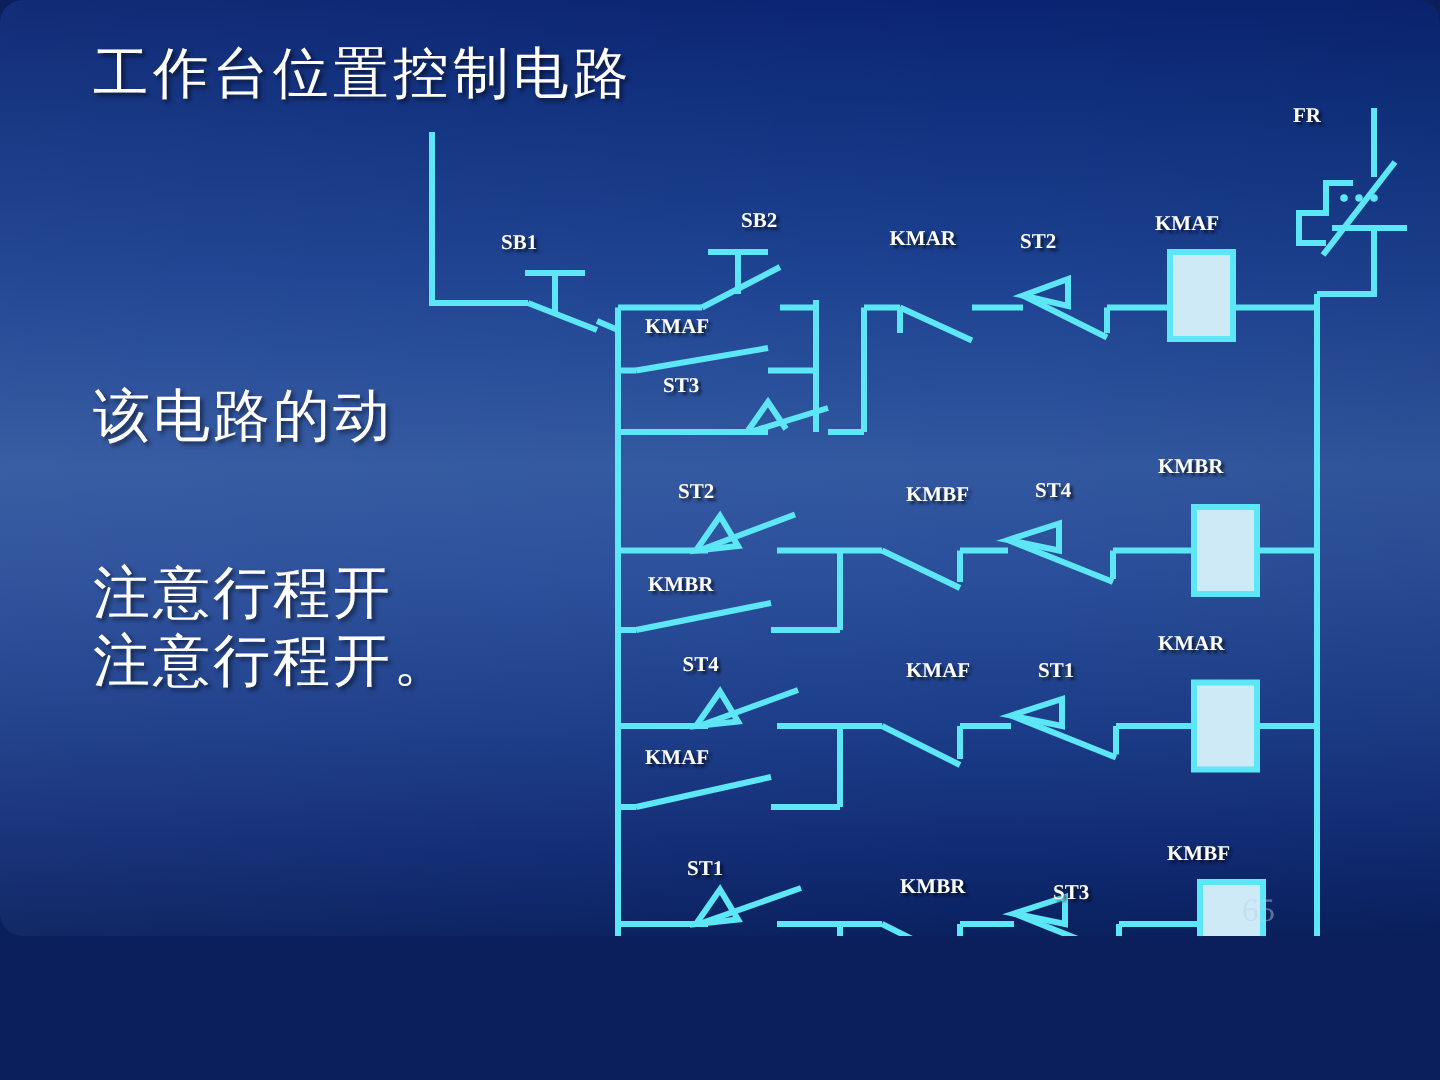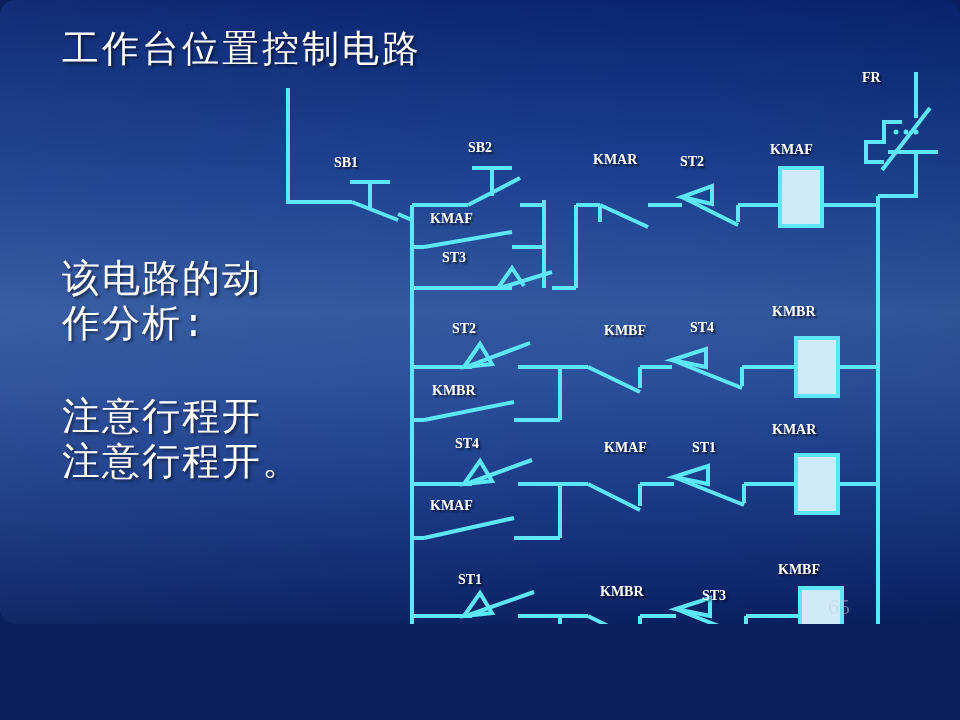--- a/index.html
+++ b/index.html
@@ -54,21 +54,21 @@
     position: absolute;
     font-family: Liberation Mono, monospace;
     font-size: 38px;
     line-height: 45px;
     color: #ffffff;
     letter-spacing: 2px;
     text-shadow: 2px 2px 3px rgba(0,0,0,0.5);
     width: 250px;
   }
   #text-block-1 { left: 62px; top: 258px; }
-  #text-block-2 { left: 62px; top: 376px; margin-top: 20px; }
+  #text-block-2 { left: 62px; top: 376px; }
 
   svg#circuit {
     position: absolute;
     left: 0;
     top: 0;
     width: 960px;
     height: 720px;
   }
   svg#circuit .wire {
     stroke: #5de6f5;
@@ -113,21 +113,20 @@
 </style>
 </head>
 <body>
 
 <div id="slide">
 
   <div class="title-zh">工作台位置控制电路</div>
 
   <div class="body-zh" id="text-block-1">
     <div>该电路的动</div>
-    <div>作分析:</div>
   </div>
   <div class="body-zh" id="text-block-2">
     <div>注意行程开</div>
     <div>注意行程开。</div>
   </div>
 
   <svg id="circuit" viewBox="0 0 960 720">
 
     <path class="wire" d="M288,88 L288,202 L352,202"></path>
 
@@ -249,21 +248,21 @@
     <path class="wire" d="M746,616 L746,635"></path>
     <path class="wire" d="M746,616 L766,616"></path>
     <path class="wire" d="M766,616 L800,616"></path>
 
     <rect class="coil-box" x="800" y="588" width="42" height="58"></rect>
     <path class="wire" d="M842,628 L878,628"></path>
 
   </svg>
 
   <div class="lbl" style="left:334px;  top:155px;">SB1</div>
-  <div class="lbl" style="left:468px;  top:140px;">SB2</div>
+  <div class="lbl" style="left:494px;  top:140px;">SB2</div>
   <div class="lbl" style="left:593px;  top:152px;">KMAR</div>
   <div class="lbl" style="left:680px;  top:154px;">ST2</div>
   <div class="lbl" style="left:770px;  top:142px;">KMAF</div>
   <div class="lbl" style="left:862px;  top:70px;">FR</div>
 
   <div class="lbl" style="left:430px;  top:211px;">KMAF</div>
   <div class="lbl" style="left:442px;  top:250px;">ST3</div>
 
   <div class="lbl" style="left:452px;  top:321px;">ST2</div>
   <div class="lbl" style="left:432px;  top:383px;">KMBR</div>

